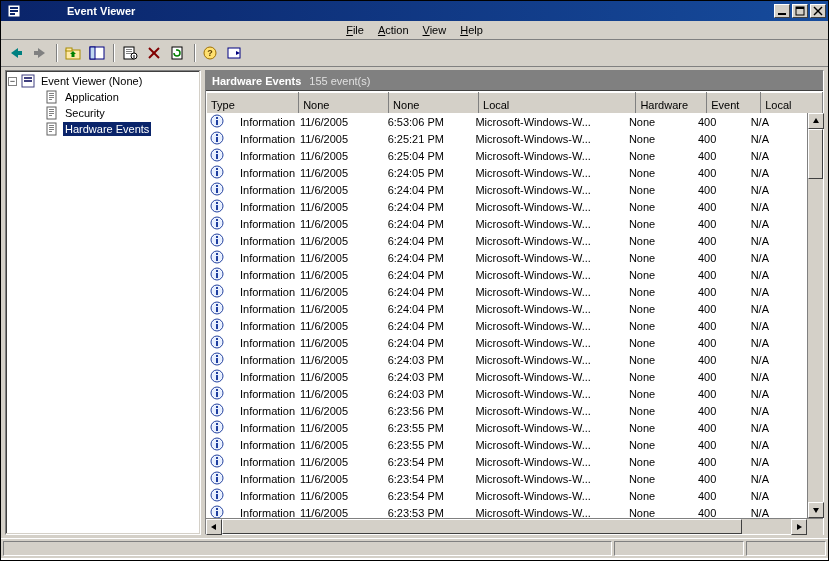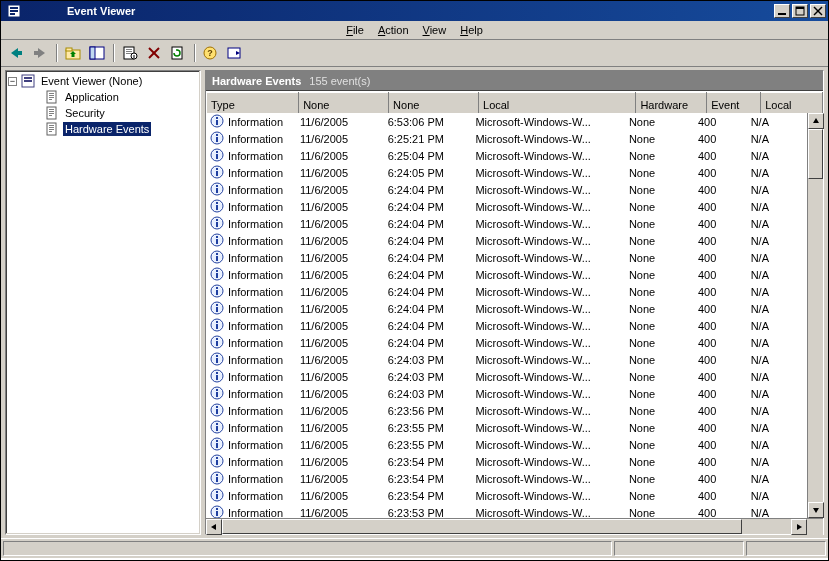--- a/index.html
+++ b/index.html
@@ -41,21 +41,21 @@
   
   .list-pane { flex:1; display:flex; flex-direction:column; border:1px solid #808080; border-right-color:#fff; border-bottom-color:#fff; }
   .list-header { height:20px; background:#808080; color:#fff; display:flex; align-items:center; padding:0 6px; gap:8px; border-bottom:1px solid #404040;}
   .list-header .htitle { font-weight:bold; }
   .list-header .hcount { color:#e0e0e0; }
 
   .grid-wrap { flex:1; background:#fff; position:relative; border-top:1px solid #fff;}
   .grid { width:100%; border-collapse:collapse; table-layout:fixed; }
   .grid thead th { background:#d4d0c8; border:1px solid; border-color:#fff #808080 #808080 #fff; text-align:left; font-weight:normal; padding:2px 4px; height:25px; overflow:hidden; white-space:nowrap; text-overflow:ellipsis;}
   .grid tbody td { padding:0 4px; height:17px; white-space:nowrap; overflow:hidden; text-overflow:ellipsis; vertical-align:middle;}
-  .grid tbody td.typecell { display:flex; align-items:center; gap:4px; height:17px;}
+  .grid tbody td.typecell { display:flex; align-items:center; gap:16px; height:17px;}
   .info-icon { width:14px; height:14px; flex:0 0 14px; }
 
   .col-type{width:82px;} .col-date{width:80px;} .col-time{width:80px;} .col-source{width:140px;} .col-category{width:63px;} .col-event{width:48px;} .col-user{width:55px;}
 
   .grid-body-wrap{ position:absolute; top:21px; left:0; right:16px; bottom:16px; overflow:hidden; background:#fff;}
   
   .vscroll { position:absolute; top:21px; right:0; bottom:16px; width:16px; background:#d4d0c8; border-left:1px solid #808080;}
   .vscroll .arrow, .hscroll .arrow { width:16px; height:16px; background:#d4d0c8; border:1px solid; border-color:#fff #404040 #404040 #fff; display:flex; align-items:center; justify-content:center; position:absolute; }
   .vscroll .up{top:0;} .vscroll .down{bottom:0;}
   .vscroll .thumb{ position:absolute; left:0; right:0; top:16px; height:50px; background:#d4d0c8; border:1px solid; border-color:#fff #404040 #404040 #fff;}

